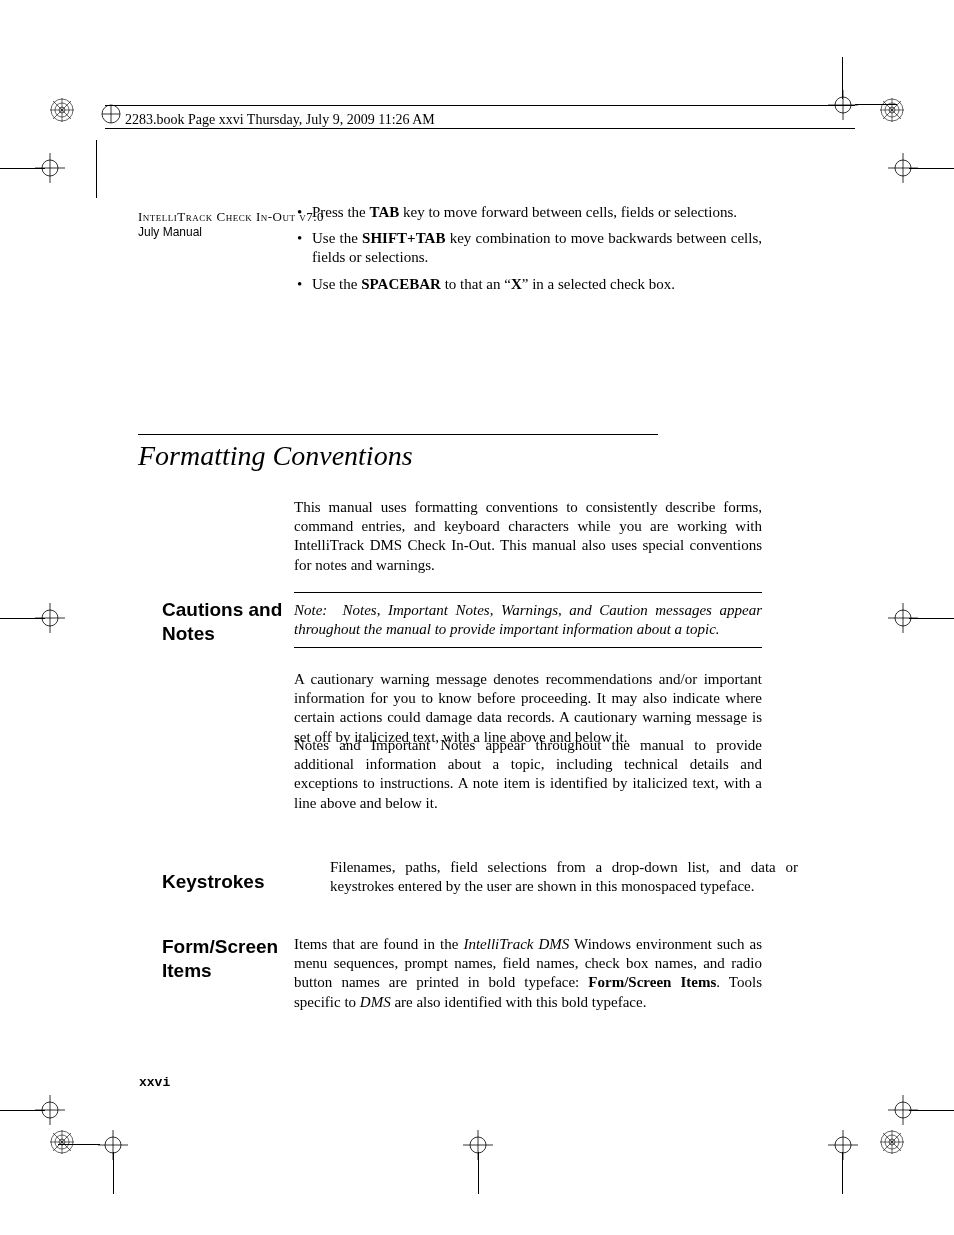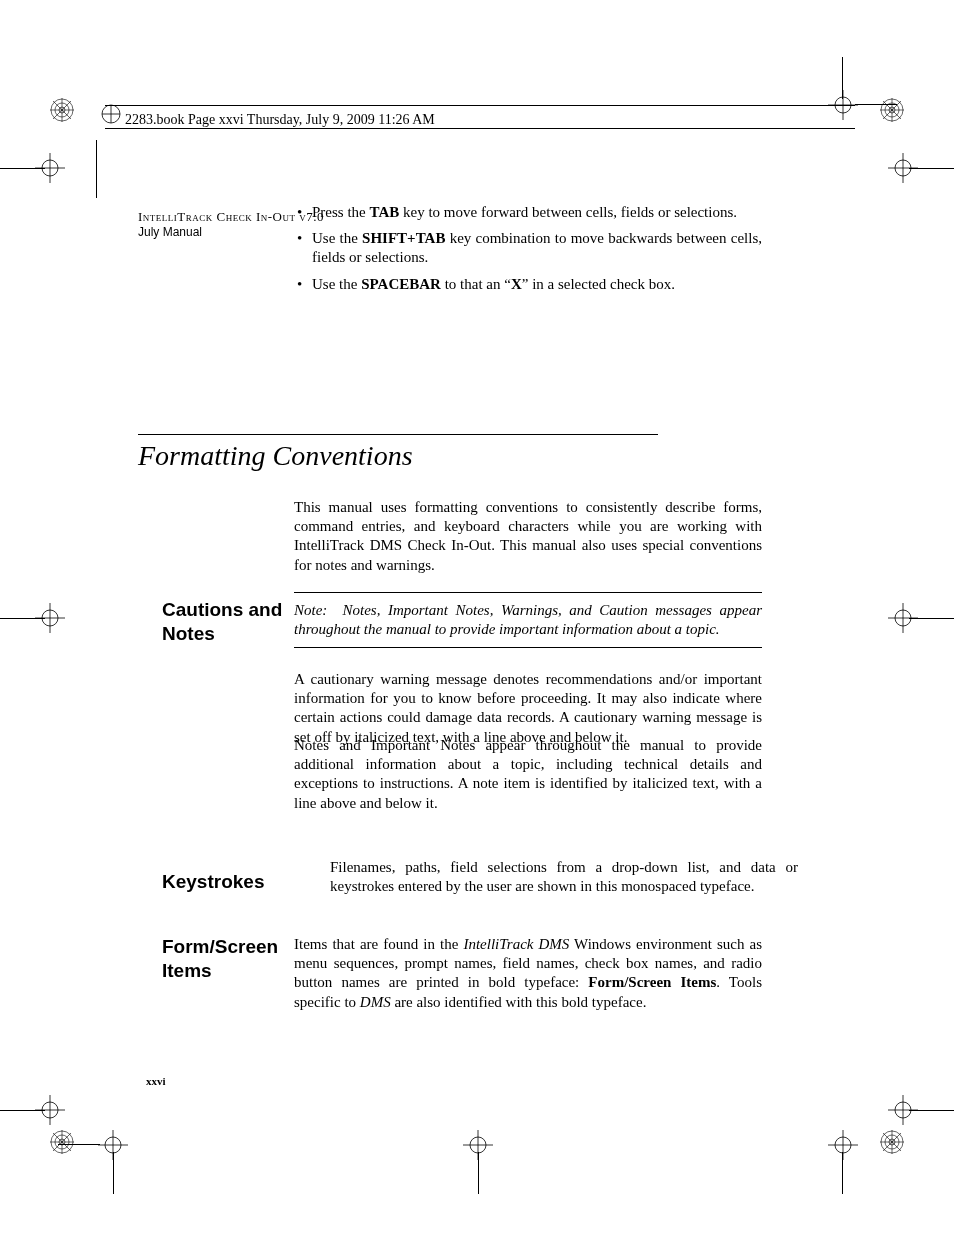--- a/index.html
+++ b/index.html
@@ -131,25 +131,25 @@
     border-bottom: 1px solid #000;
     padding: 8px 0;
     font-style: italic;
   }
   .note-box .lead {
   }
 
   
   .pagenum {
     position: absolute;
-    left: 146px;
+    left: 139px;
     top: 1075px;
-    font-family: Liberation Serif, serif;
+    font-family: Liberation Mono, monospace;
     font-weight: bold;
-    font-size: 11px;
+    font-size: 13px;
   }
 
   em { font-style: italic; }
 </style>
 </head>
 <body>
 
 <div class="page">
 
   <div class="reg" style="left:50px; top:98px;">

